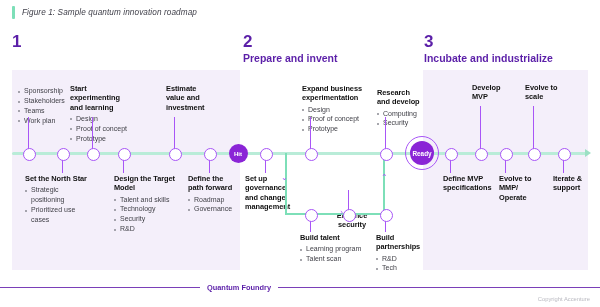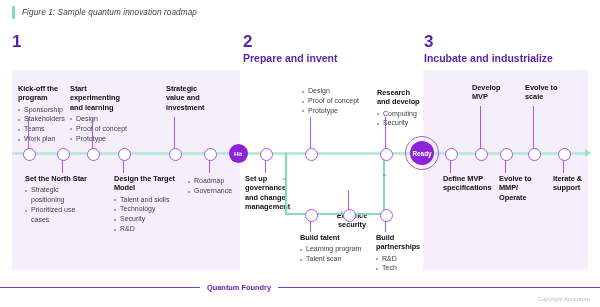--- a/index.html
+++ b/index.html
@@ -138,43 +138,43 @@
 
 <div class="stem" style="left:348px;top:190px;height:20px;"></div>
 <div class="stem" style="left:310px;top:214px;height:18px;"></div>
 <div class="stem" style="left:385px;top:214px;height:18px;"></div>
 
 <div class="badge" id="badge-hit">Hit</div>
 <div id="badge-ready-ring"></div>
 <div class="badge" id="badge-ready">Ready</div>
 
 <div class="item" style="left:18px;top:84px;width:58px;">
-  <h4>Kick-off the program</h4>
   <ul>
     <li>Sponsorship</li>
     <li>Stakeholders</li>
     <li>Teams</li>
     <li>Work plan</li>
   </ul>
 </div>
 
 <div class="item" style="left:70px;top:84px;width:62px;">
   <h4>Start experimenting and learning</h4>
   <ul>
     <li>Design</li>
     <li>Proof of concept</li>
     <li>Prototype</li>
   </ul>
 </div>
 
 <div class="item" style="left:166px;top:84px;width:48px;">
-  <h4>Strategic value and investment</h4>
+  <h4>Estimate value and investment</h4>
 </div>
 
 <div class="item" style="left:302px;top:84px;width:70px;">
+  <h4>Expand business experimentation</h4>
   <ul>
     <li>Design</li>
     <li>Proof of concept</li>
     <li>Prototype</li>
   </ul>
 </div>
 
 <div class="item" style="left:377px;top:88px;width:46px;">
   <h4>Research and develop</h4>
   <ul>
@@ -203,20 +203,21 @@
   <h4>Design the Target Model</h4>
   <ul>
     <li>Talent and skills</li>
     <li>Technology</li>
     <li>Security</li>
     <li>R&amp;D</li>
   </ul>
 </div>
 
 <div class="item" style="left:188px;top:174px;width:48px;">
+  <h4>Define the path forward</h4>
   <ul>
     <li>Roadmap</li>
     <li>Governance</li>
   </ul>
 </div>
 
 <div class="item" style="left:245px;top:174px;width:44px;">
   <h4>Set up governance and change management</h4>
 </div>
 

